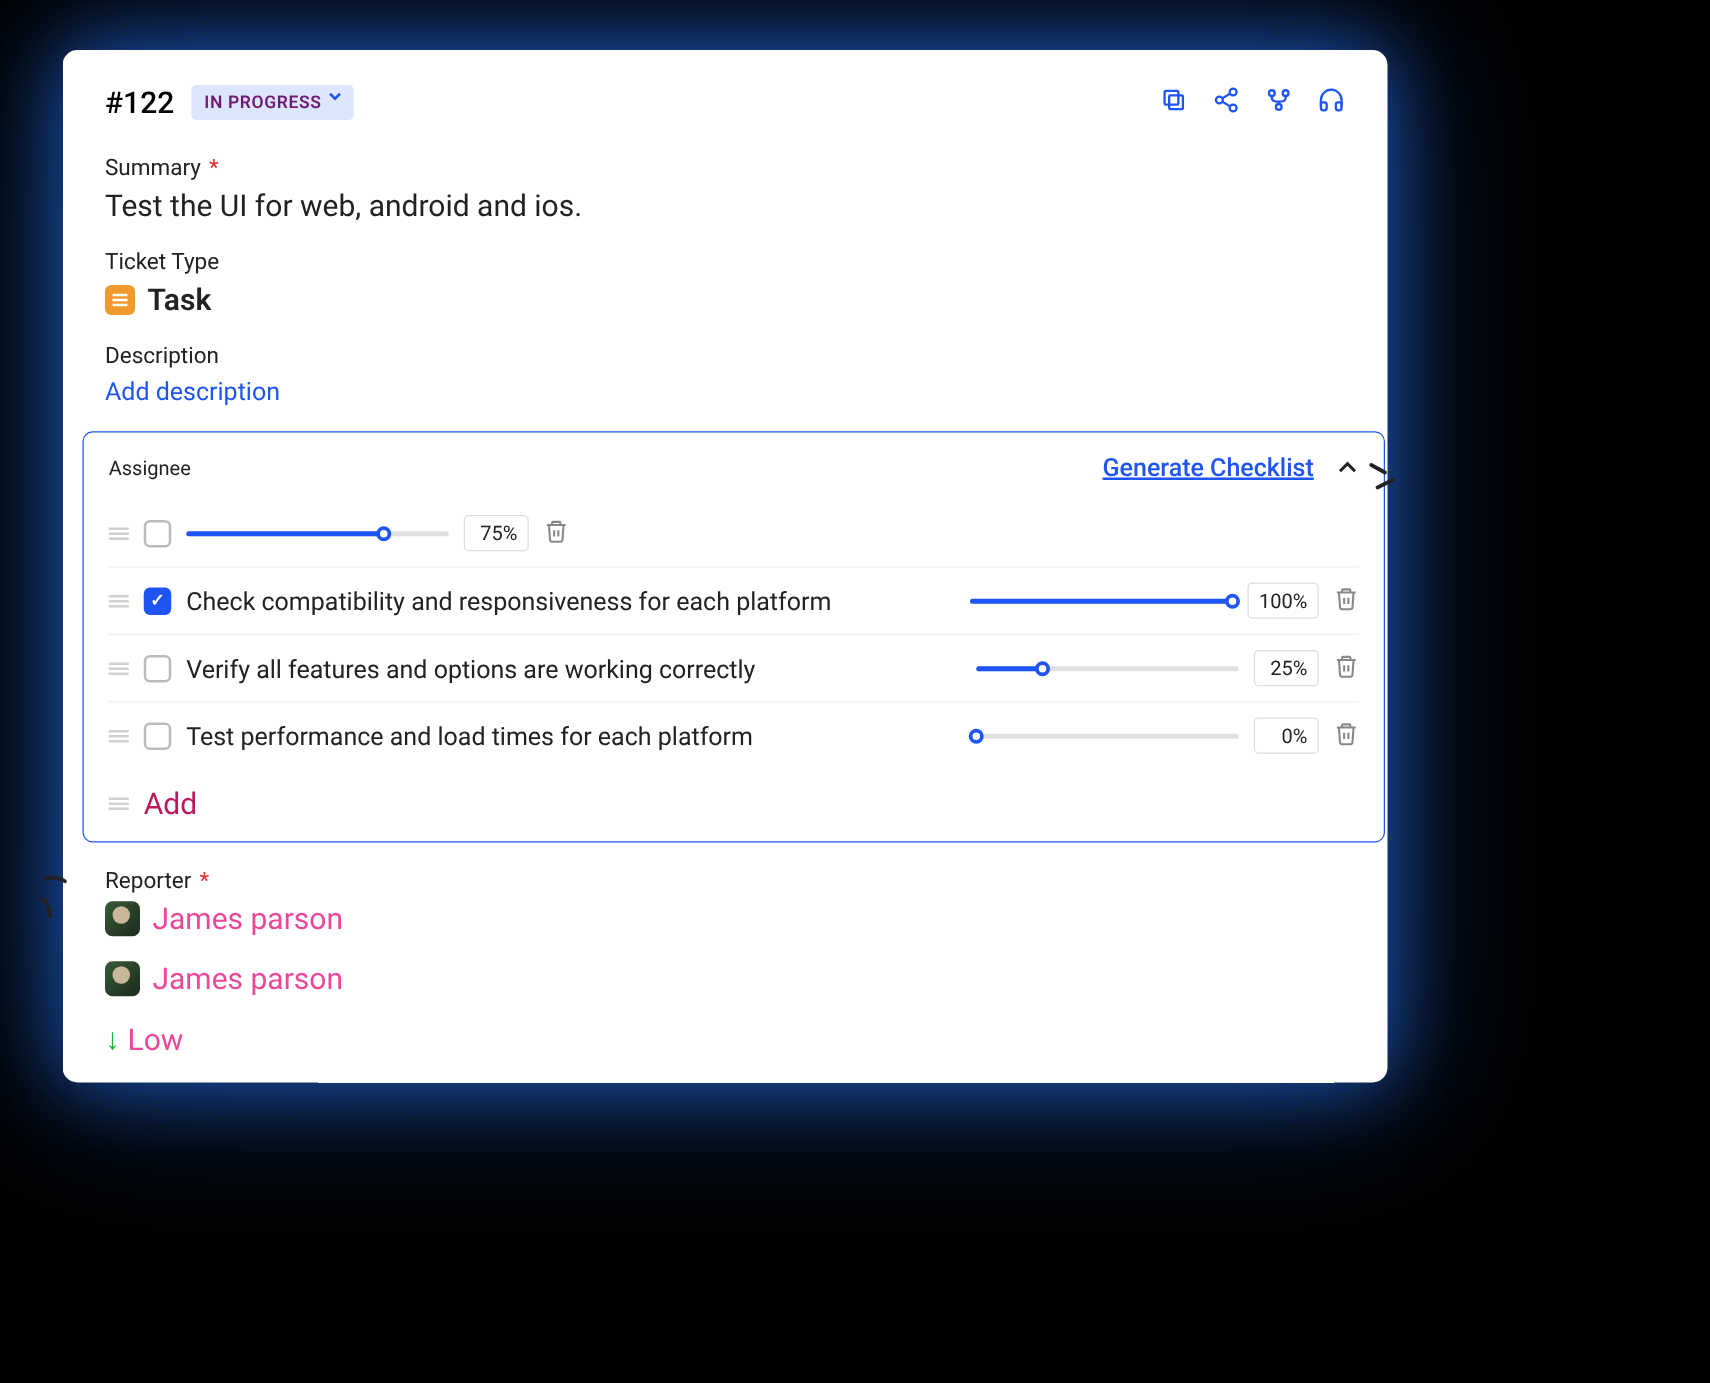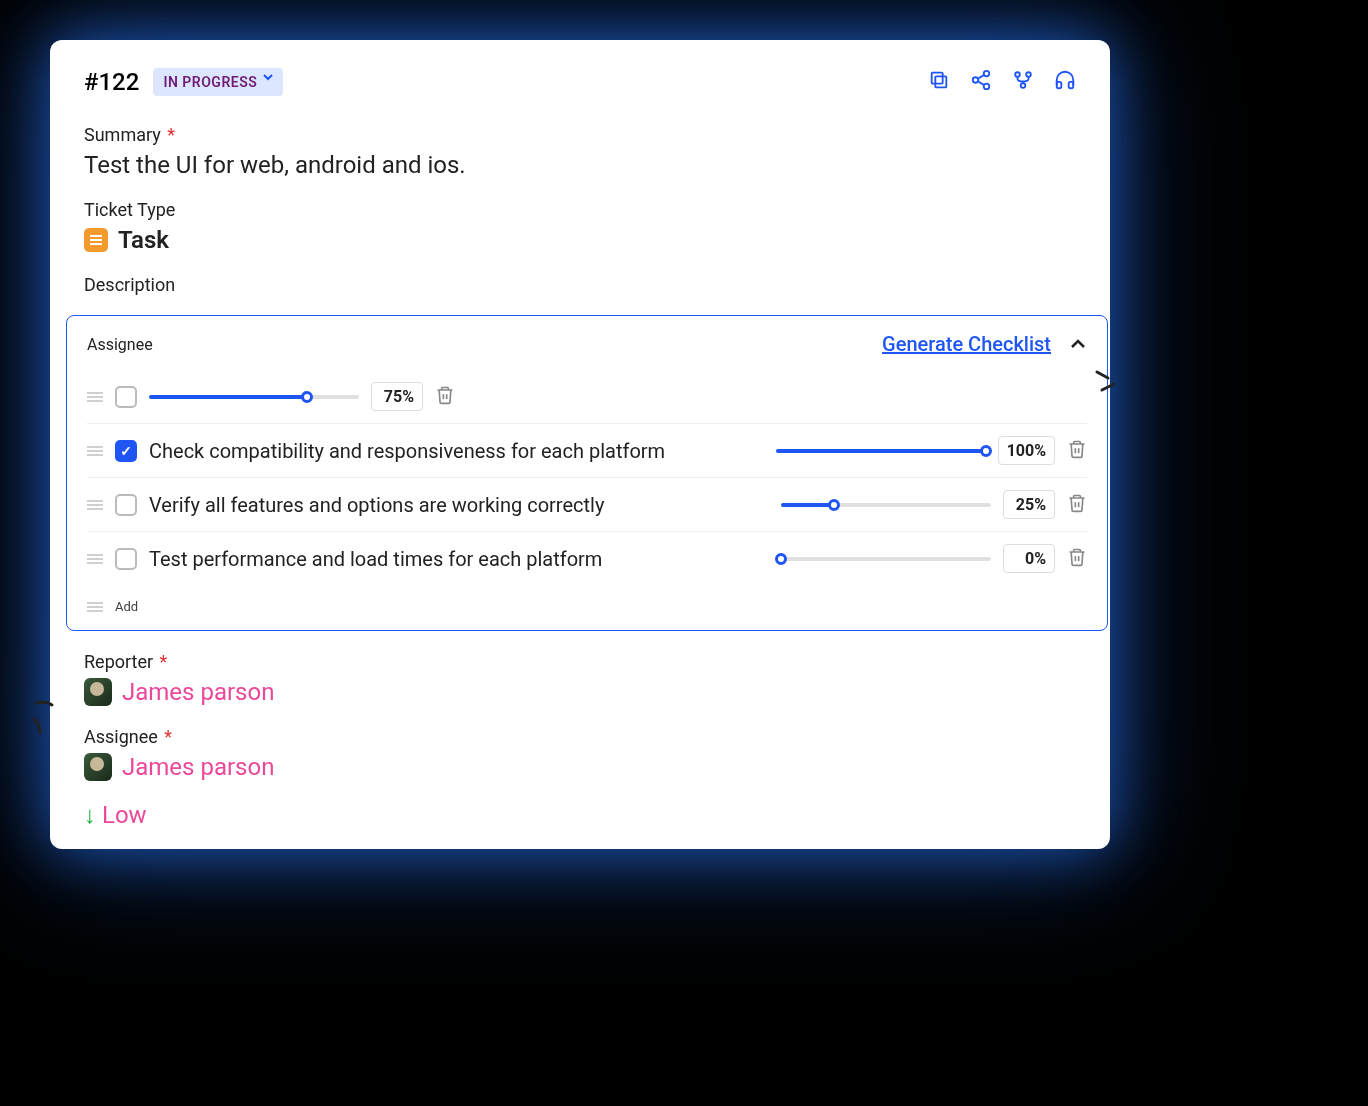--- a/index.html
+++ b/index.html
@@ -94,25 +94,25 @@
 .check-text { font-size: 20px; color: #222; flex: 1; }
 .slider-wrap { width: 210px; position: relative; height: 10px; display: flex; align-items: center; }
 .slider-track { position: absolute; width: 100%; height: 4px; background: #e0e0e0; border-radius: 2px; }
 .slider-fill { position: absolute; height: 4px; background: #1F55F5; border-radius: 2px; }
 .slider-knob {
   position: absolute; width: 12px; height: 12px; border: 3px solid #1F55F5;
   background: #fff; border-radius: 50%; top: 50%; transform: translate(-50%,-50%);
 }
 .pct-box {
   border: 1px solid #ddd; border-radius: 4px; padding: 4px 8px;
-  font-size: 16px; color: #222; min-width: 52px; text-align: right; font-weight: bold;
+  font-size: 16px; color: #222; min-width: 52px; text-align: right;
 }
 .trash { color: #888; cursor: pointer; }
 .add-row { display: flex; align-items: center; gap: 12px; padding: 14px 0 8px 0; }
-.add-placeholder { color: #404040; font-size: 13px; }
+.add-placeholder { color: #be185d; font-size: 24px; }
 .person-row { display: flex; align-items: center; gap: 10px; }
 .avatar {
   width: 28px; height: 28px; border-radius: 6px;
   background: linear-gradient(135deg,#3a5a3a,#1a2a1a);
   position: relative; overflow: hidden;
 }
 .avatar::after { content:""; position:absolute; left:6px; top:4px; width:14px; height:14px; background:#c8b89a; border-radius:50%; }
 .person-name { font-size: 24px; color: #ec4899; }
 .priority-row { display: flex; align-items: center; gap: 6px; }
 .arrow-down { color: #18B53A; font-size: 24px; font-weight: bold; }
@@ -183,20 +183,21 @@
               <line x1="1" y1="6" x2="13" y2="6"></line>
               <line x1="1" y1="10" x2="13" y2="10"></line>
             </svg>
         </span>
         <span class="field-value">Task</span>
       </div>
     </div>
 
     <div class="field-block">
       <div class="field-label">Description</div>
+      <div class="add-desc-link">Add description</div>
     </div>
 
     <div class="checklist-panel">
       <div class="checklist-head">
         <span class="checklist-title">Assignee</span>
         <div class="checklist-head-right">
           <span class="generate-link">Generate Checklist</span>
           <svg class="chevron-up" viewBox="0 0 18 18">
               <path d="M3 12l6-6 6 6" fill="none" stroke="currentColor" stroke-width="2.5"></path>
             </svg>
@@ -303,21 +304,20 @@
 
     <div class="field-block">
       <div class="field-label"><span>Reporter</span> <span class="req">*</span></div>
       <div class="person-row">
         <span class="avatar"></span>
         <span class="person-name">James parson</span>
       </div>
     </div>
 
     <div class="field-block">
-      <div class="field-label"><span>Assignee</span> <span class="req">*</span></div>
       <div class="person-row">
         <span class="avatar"></span>
         <span class="person-name">James parson</span>
       </div>
     </div>
 
     <div class="field-block" style="margin-bottom:0;">
       <div class="priority-row">
         <span class="arrow-down">↓</span>
         <span class="person-name">Low</span>

